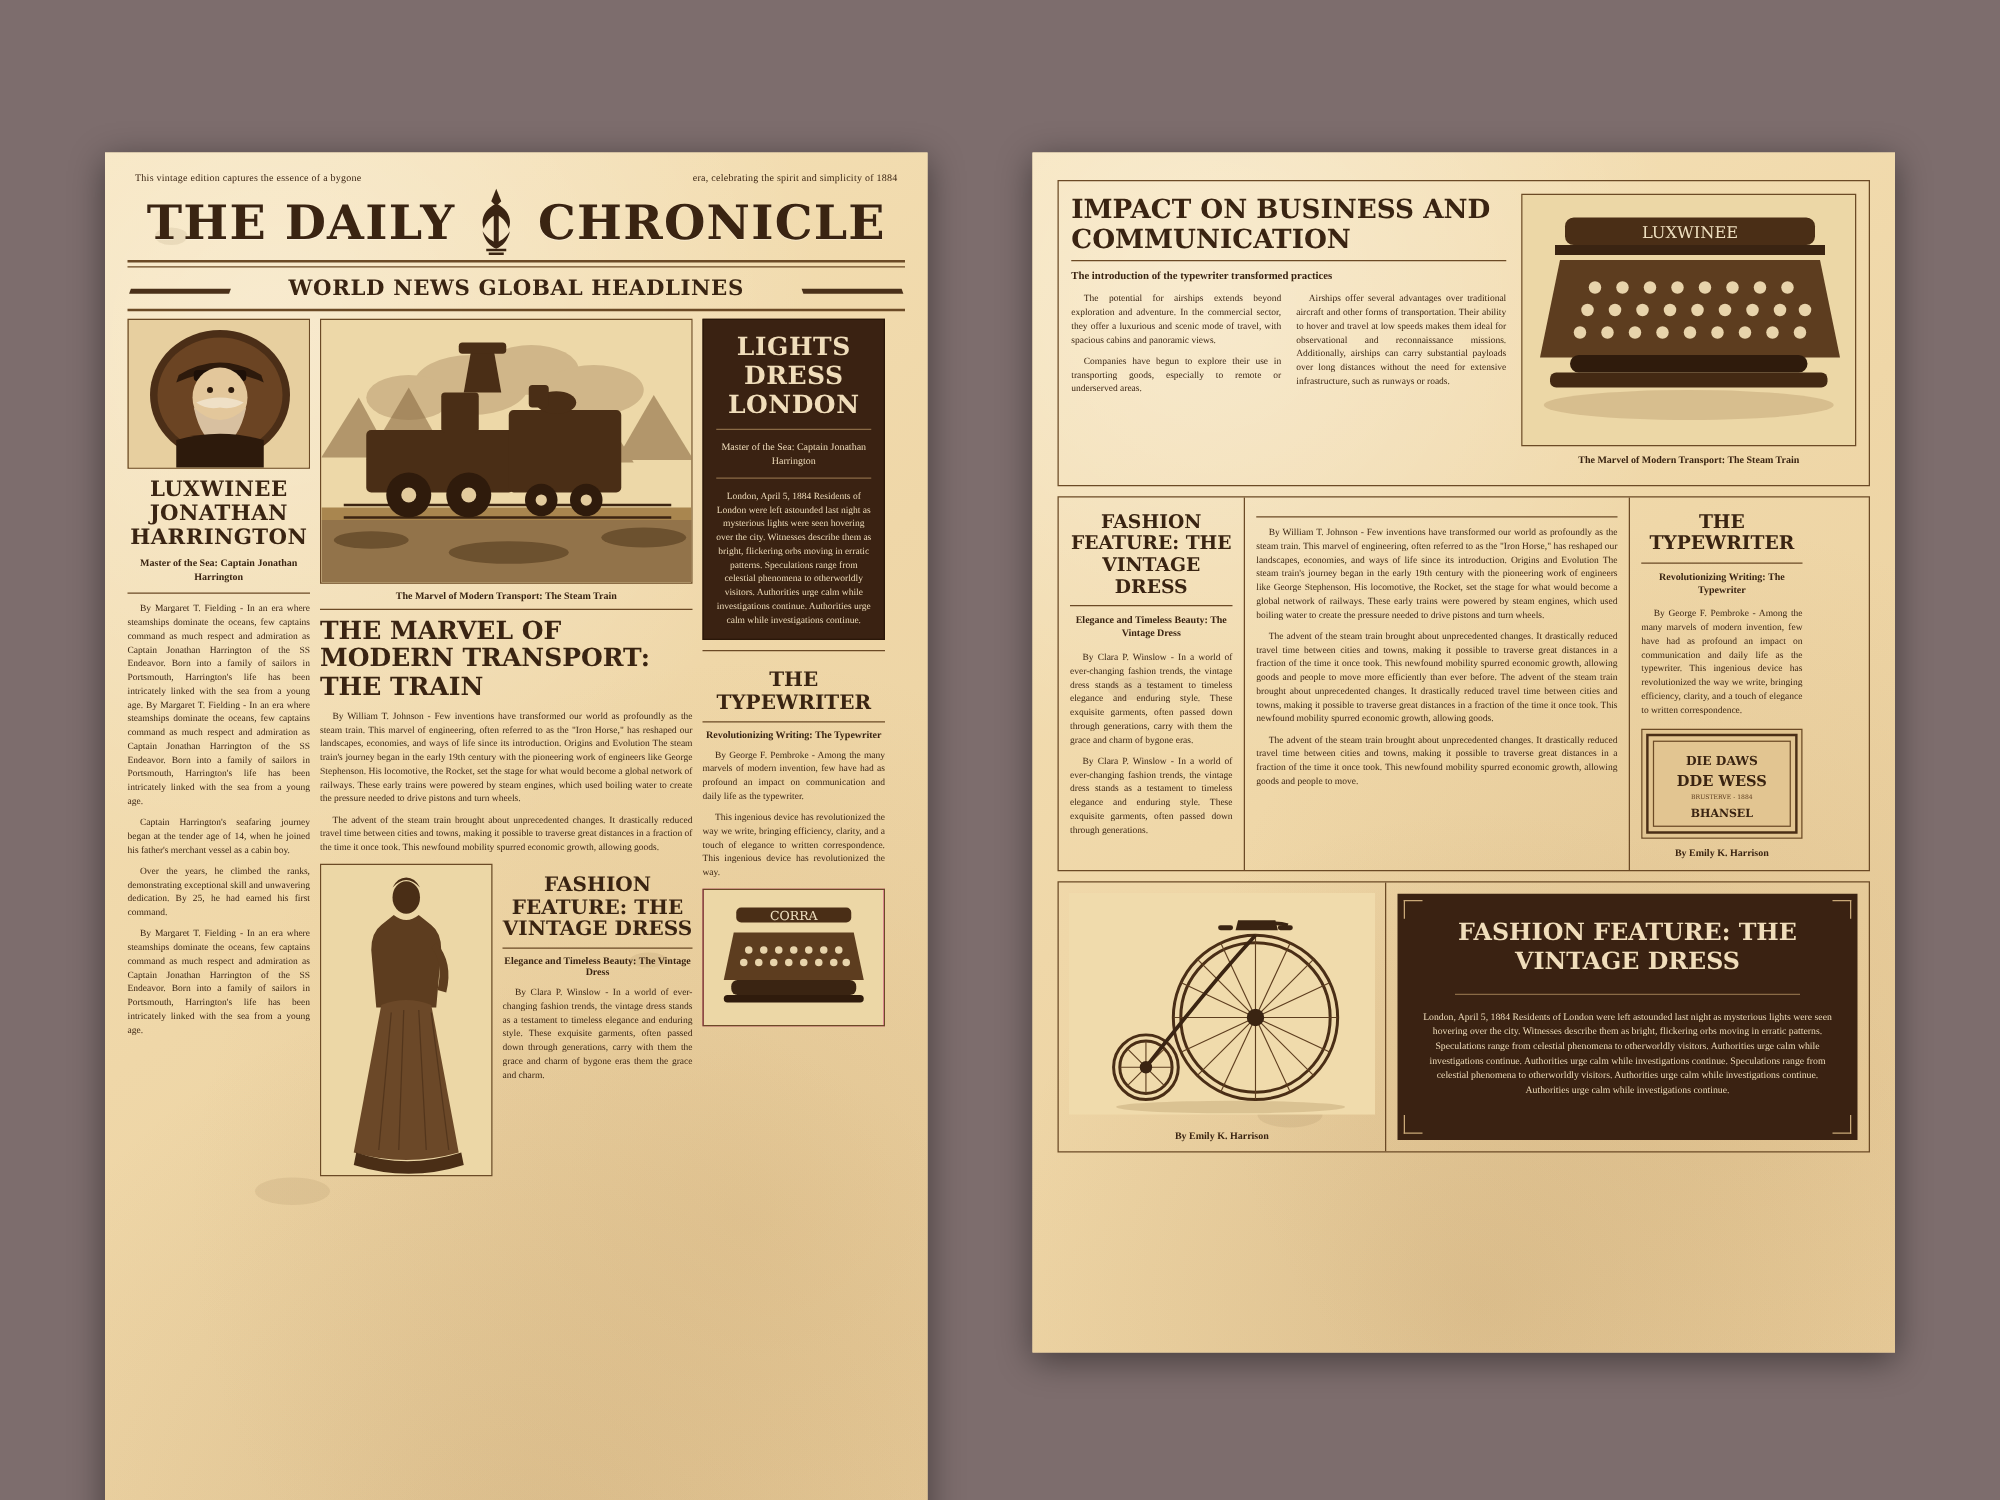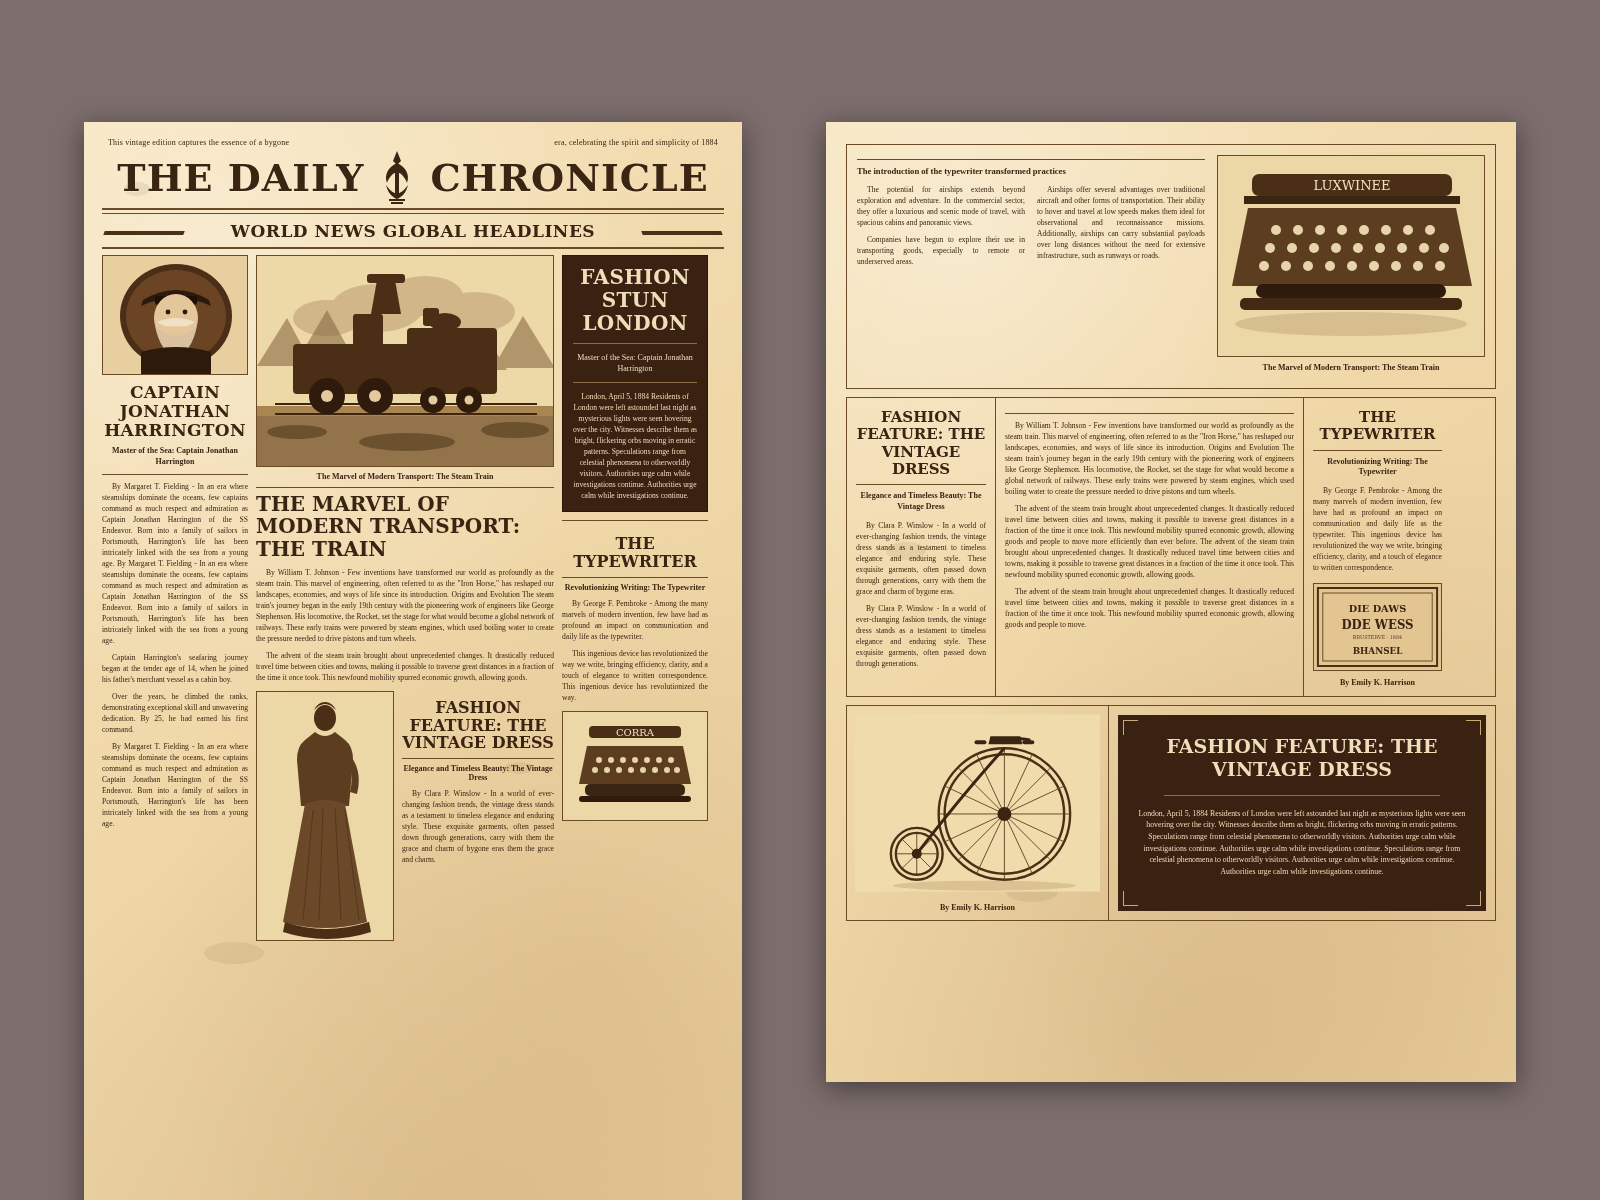--- a/index.html
+++ b/index.html
@@ -186,21 +186,21 @@
               <rect x="52" y="40" width="42" height="9" rx="3" fill="#1d1008"></rect>
               <ellipse cx="73" cy="62" rx="22" ry="24" fill="#e3c79b"></ellipse>
               <circle cx="65" cy="56" r="2.4" fill="#2d1a0c"></circle>
               <circle cx="82" cy="56" r="2.4" fill="#2d1a0c"></circle>
               <path d="M52 70 q21 20 42 0 q-6 28 -21 30 q-15 -2 -21 -30z" fill="#d8c0a0"></path>
               <path d="M54 66 q19 -8 38 0 q-8 6 -19 4 q-11 2 -19 -4z" fill="#efe0c6"></path>
               <path d="M38 96 q35 -10 70 0 l0 24 h-70 z" fill="#2d1a0c"></path>
             </svg>
           </div>
 
-          <div class="headline-a">CAPTAIN JONATHAN HARRINGTON</div>
+          <div class="headline-a">LUXWINEE JONATHAN HARRINGTON</div>
           <div class="byline-c">Master of the Sea: Captain Jonathan Harrington</div>
           <div class="rule" style="margin-bottom:6px;"></div>
 
           <div class="fine">
             <p>By Margaret T. Fielding - In an era where steamships dominate the oceans, few captains command as much respect and admiration as Captain Jonathan Harrington of the SS Endeavor. Born into a family of sailors in Portsmouth, Harrington's life has been intricately linked with the sea from a young age. By Margaret T. Fielding - In an era where steamships dominate the oceans, few captains command as much respect and admiration as Captain Jonathan Harrington of the SS Endeavor. Born into a family of sailors in Portsmouth, Harrington's life has been intricately linked with the sea from a young age.</p>
             <p>Captain Harrington's seafaring journey began at the tender age of 14, when he joined his father's merchant vessel as a cabin boy.</p>
             <p>Over the years, he climbed the ranks, demonstrating exceptional skill and unwavering dedication. By 25, he had earned his first command.</p>
             <p>By Margaret T. Fielding - In an era where steamships dominate the oceans, few captains command as much respect and admiration as Captain Jonathan Harrington of the SS Endeavor. Born into a family of sailors in Portsmouth, Harrington's life has been intricately linked with the sea from a young age.</p>
           </div>
         </div>
@@ -291,21 +291,21 @@
               <div class="sub-c">Elegance and Timeless Beauty: The Vintage Dress</div>
               <div class="fine">
                 <p>By Clara P. Winslow - In a world of ever-changing fashion trends, the vintage dress stands as a testament to timeless elegance and enduring style. These exquisite garments, often passed down through generations, carry with them the grace and charm of bygone eras them the grace and charm.</p>
               </div>
             </div>
           </div>
         </div>
 
         <div class="col col-c">
           <div class="darkbox">
-            <div class="hl">FASHION STUN LONDON</div>
+            <div class="hl">LIGHTS DRESS LONDON</div>
             <div style="border-top:1px solid #8a6b46;margin:0 10px 8px;"></div>
             <div class="sub">Master of the Sea: Captain Jonathan Harrington</div>
             <div style="border-top:1px solid #8a6b46;margin:0 10px 8px;"></div>
             <div class="body">London, April 5, 1884 Residents of London were left astounded last night as mysterious lights were seen hovering over the city. Witnesses describe them as bright, flickering orbs moving in erratic patterns. Speculations range from celestial phenomena to otherworldly visitors. Authorities urge calm while investigations continue. Authorities urge calm while investigations continue.</div>
           </div>
 
           <div style="margin-top:8px;border-top:1px solid #6b4a26;padding-top:6px;">
             <div class="head-c">THE TYPEWRITER</div>
             <div class="rule" style="margin-bottom:5px;"></div>
             <div class="sub-c">Revolutionizing Writing: The Typewriter</div>
@@ -353,20 +353,21 @@
     <div class="paper">
       <div class="speck" style="left:60px;top:420px;width:40px;height:18px;"></div>
       <div class="speck" style="left:500px;top:120px;width:30px;height:14px;"></div>
       <div class="speck" style="left:180px;top:760px;width:52px;height:20px;"></div>
     </div>
     <div class="inner" style="padding:22px 20px;">
 
       <div class="rsec">
         <div style="display:flex;gap:12px;">
           <div style="flex:1;">
+            <div class="rhead">IMPACT ON BUSINESS AND COMMUNICATION</div>
             <div class="rule" style="margin:4px 0 6px;"></div>
             <div class="rsub">The introduction of the typewriter transformed practices</div>
             <div class="cols2">
               <div class="fine">
                 <p>The potential for airships extends beyond exploration and adventure. In the commercial sector, they offer a luxurious and scenic mode of travel, with spacious cabins and panoramic views.</p>
                 <p>Companies have begun to explore their use in transporting goods, especially to remote or underserved areas.</p>
               </div>
               <div class="fine">
                 <p>Airships offer several advantages over traditional aircraft and other forms of transportation. Their ability to hover and travel at low speeds makes them ideal for observational and reconnaissance missions. Additionally, airships can carry substantial payloads over long distances without the need for extensive infrastructure, such as runways or roads.</p>
               </div>

